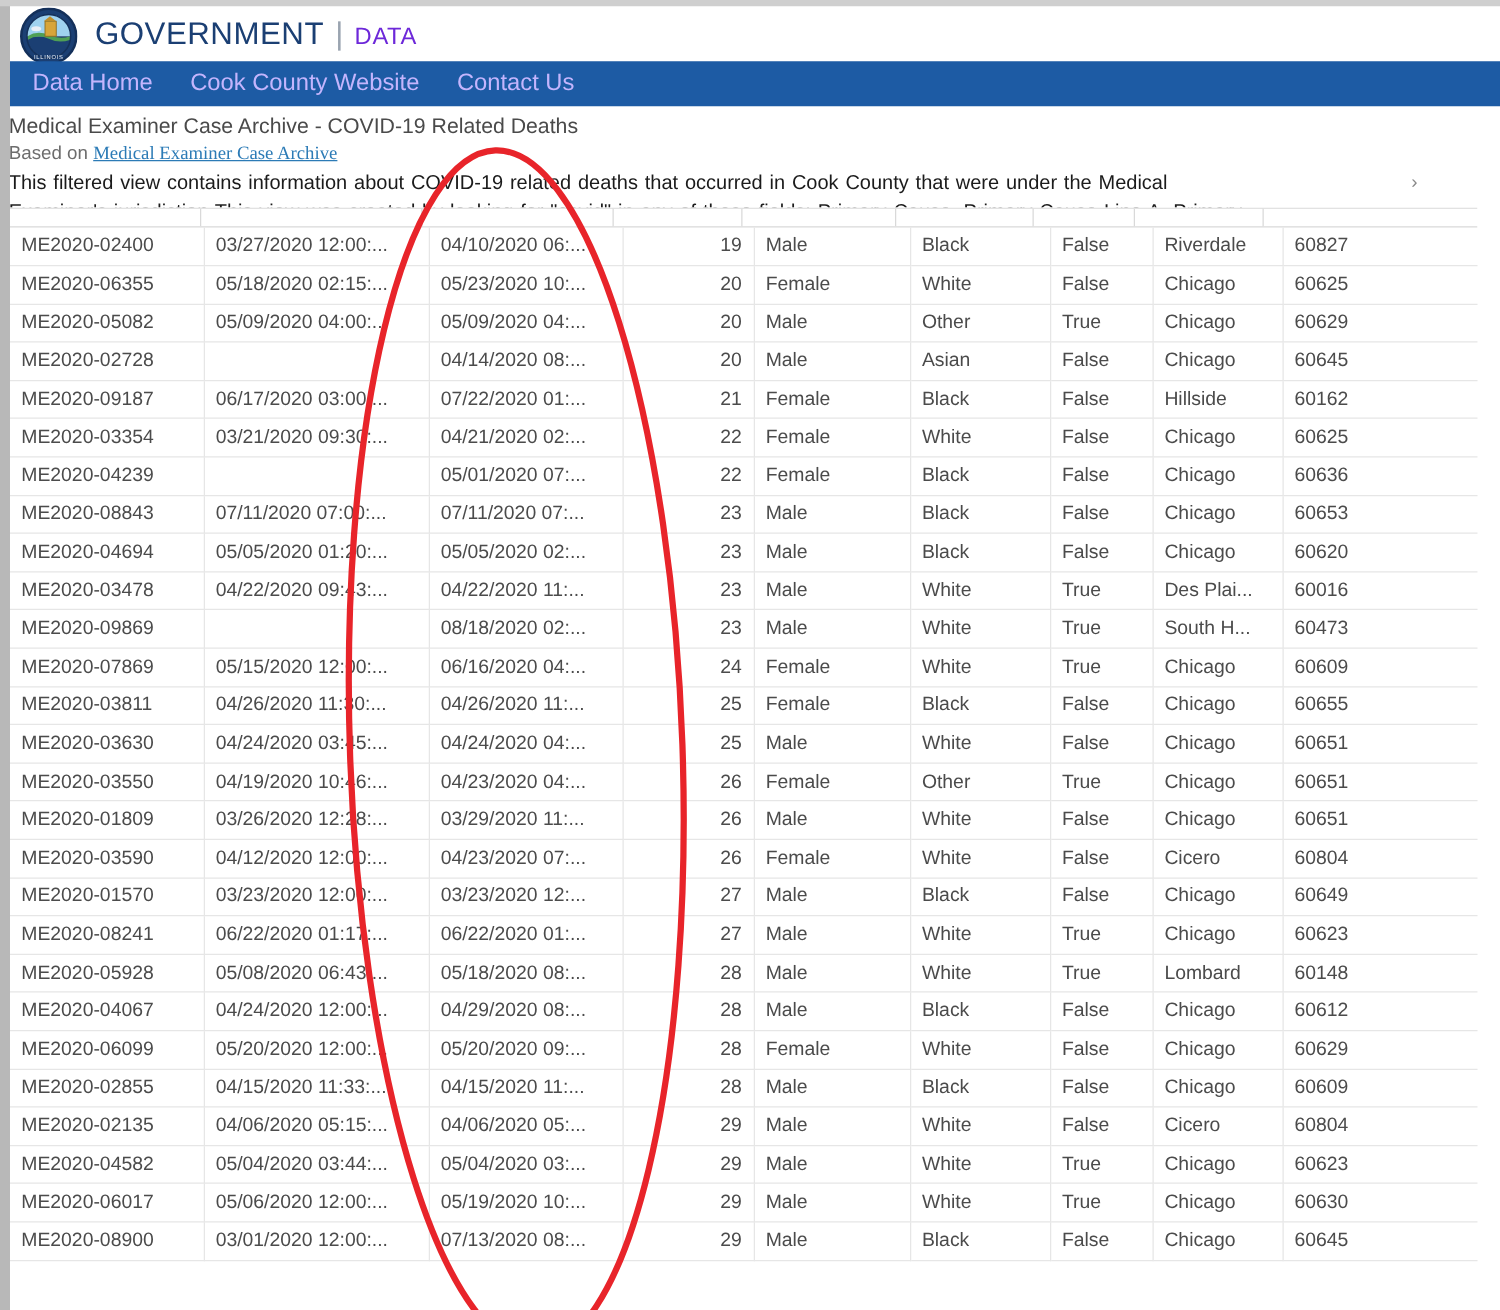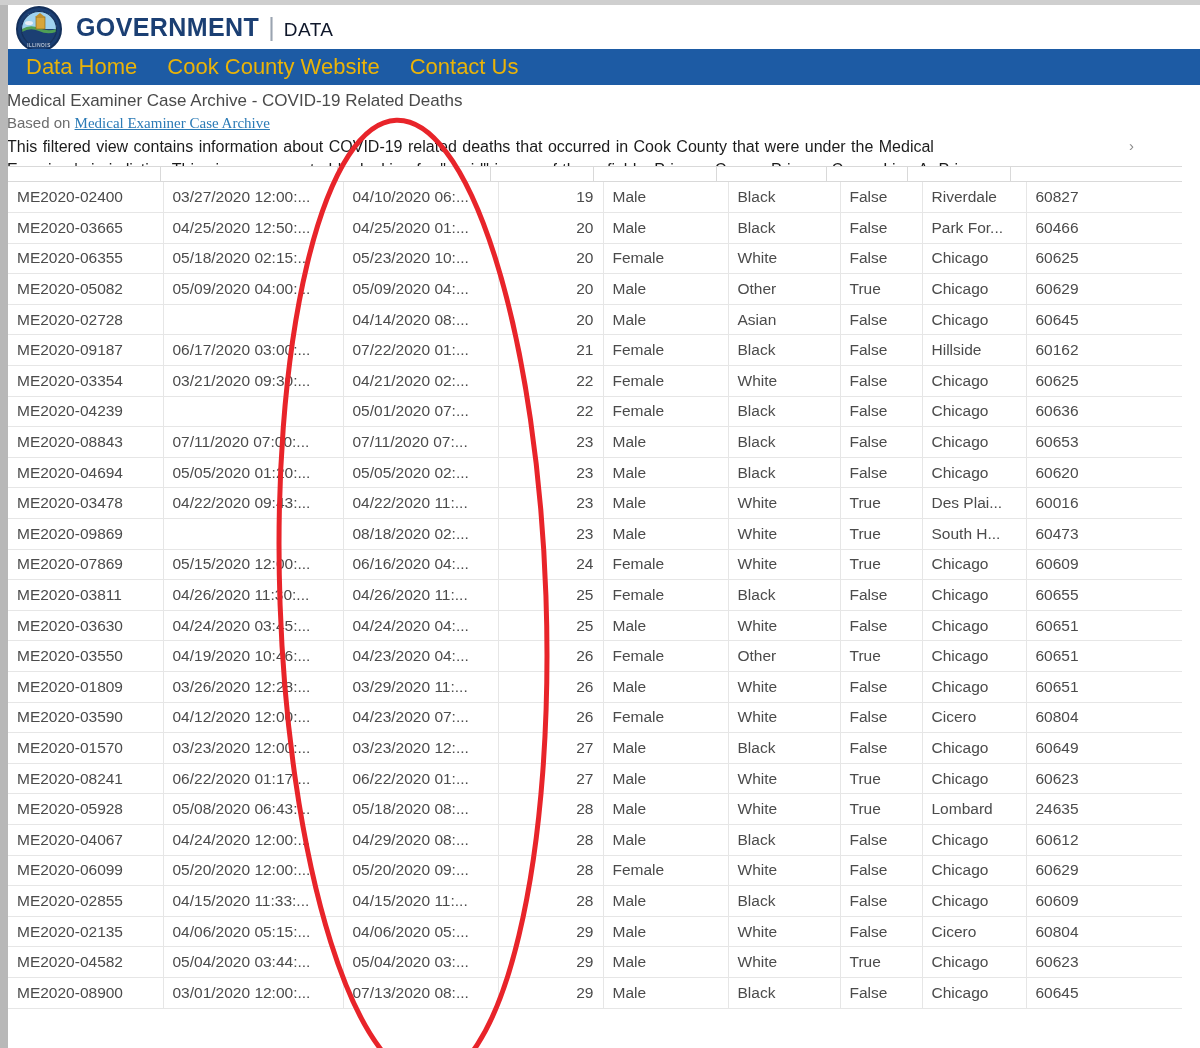--- a/index.html
+++ b/index.html
@@ -63,51 +63,51 @@
   .brand {
     display: flex;
     align-items: baseline;
     margin-left: 14px;
     white-space: nowrap;
   }
   .brand-gov {
     font-size: 25px;
     letter-spacing: .4px;
     color: #1b3f73;
-    font-weight: 700;
+    font-weight: 400;
   }
   .brand-sep {
     font-size: 25px;
     color: #9aa4b0;
     margin: 0 9px;
     font-weight: 300;
   }
   .brand-data {
     font-size: 19px;
-    color: #0f172a;
+    color: #6d28d9;
     letter-spacing: .5px;
     font-weight: 400;
   }
 
   
   .navbar {
     position: absolute;
     left: 8px;
     top: 49px;
     width: 1192px;
     height: 36px;
     background: #1d5ba4;
     display: flex;
     align-items: center;
     padding-left: 18px;
     box-sizing: border-box;
   }
   .nav-item {
-    color: #eab308;
-    font-size: 22px;
+    color: #c4b5fd;
+    font-size: 19px;
     margin-right: 30px;
     text-decoration: none;
     line-height: 36px;
     cursor: pointer;
   }
 
   
   .viewhead {
     position: absolute;
     left: 4px;
@@ -285,31 +285,20 @@
             <td class="c-dincid">03/27/2020 12:00:...</td>
             <td class="c-ddeath">04/10/2020 06:...</td>
             <td class="c-age">19</td>
             <td class="c-gender">Male</td>
             <td class="c-race">Black</td>
             <td class="c-latino">False</td>
             <td class="c-city">Riverdale</td>
             <td class="c-zip">60827</td>
           </tr>
           <tr>
-            <td class="c-case">ME2020-03665</td>
-            <td class="c-dincid">04/25/2020 12:50:...</td>
-            <td class="c-ddeath">04/25/2020 01:...</td>
-            <td class="c-age">20</td>
-            <td class="c-gender">Male</td>
-            <td class="c-race">Black</td>
-            <td class="c-latino">False</td>
-            <td class="c-city">Park For...</td>
-            <td class="c-zip">60466</td>
-          </tr>
-          <tr>
             <td class="c-case">ME2020-06355</td>
             <td class="c-dincid">05/18/2020 02:15:...</td>
             <td class="c-ddeath">05/23/2020 10:...</td>
             <td class="c-age">20</td>
             <td class="c-gender">Female</td>
             <td class="c-race">White</td>
             <td class="c-latino">False</td>
             <td class="c-city">Chicago</td>
             <td class="c-zip">60625</td>
           </tr>
@@ -502,21 +491,21 @@
           </tr>
           <tr>
             <td class="c-case">ME2020-05928</td>
             <td class="c-dincid">05/08/2020 06:43:...</td>
             <td class="c-ddeath">05/18/2020 08:...</td>
             <td class="c-age">28</td>
             <td class="c-gender">Male</td>
             <td class="c-race">White</td>
             <td class="c-latino">True</td>
             <td class="c-city">Lombard</td>
-            <td class="c-zip">24635</td>
+            <td class="c-zip">60148</td>
           </tr>
           <tr>
             <td class="c-case">ME2020-04067</td>
             <td class="c-dincid">04/24/2020 12:00:...</td>
             <td class="c-ddeath">04/29/2020 08:...</td>
             <td class="c-age">28</td>
             <td class="c-gender">Male</td>
             <td class="c-race">Black</td>
             <td class="c-latino">False</td>
             <td class="c-city">Chicago</td>
@@ -560,20 +549,31 @@
             <td class="c-dincid">05/04/2020 03:44:...</td>
             <td class="c-ddeath">05/04/2020 03:...</td>
             <td class="c-age">29</td>
             <td class="c-gender">Male</td>
             <td class="c-race">White</td>
             <td class="c-latino">True</td>
             <td class="c-city">Chicago</td>
             <td class="c-zip">60623</td>
           </tr>
           <tr>
+            <td class="c-case">ME2020-06017</td>
+            <td class="c-dincid">05/06/2020 12:00:...</td>
+            <td class="c-ddeath">05/19/2020 10:...</td>
+            <td class="c-age">29</td>
+            <td class="c-gender">Male</td>
+            <td class="c-race">White</td>
+            <td class="c-latino">True</td>
+            <td class="c-city">Chicago</td>
+            <td class="c-zip">60630</td>
+          </tr>
+          <tr>
             <td class="c-case">ME2020-08900</td>
             <td class="c-dincid">03/01/2020 12:00:...</td>
             <td class="c-ddeath">07/13/2020 08:...</td>
             <td class="c-age">29</td>
             <td class="c-gender">Male</td>
             <td class="c-race">Black</td>
             <td class="c-latino">False</td>
             <td class="c-city">Chicago</td>
             <td class="c-zip">60645</td>
           </tr>

